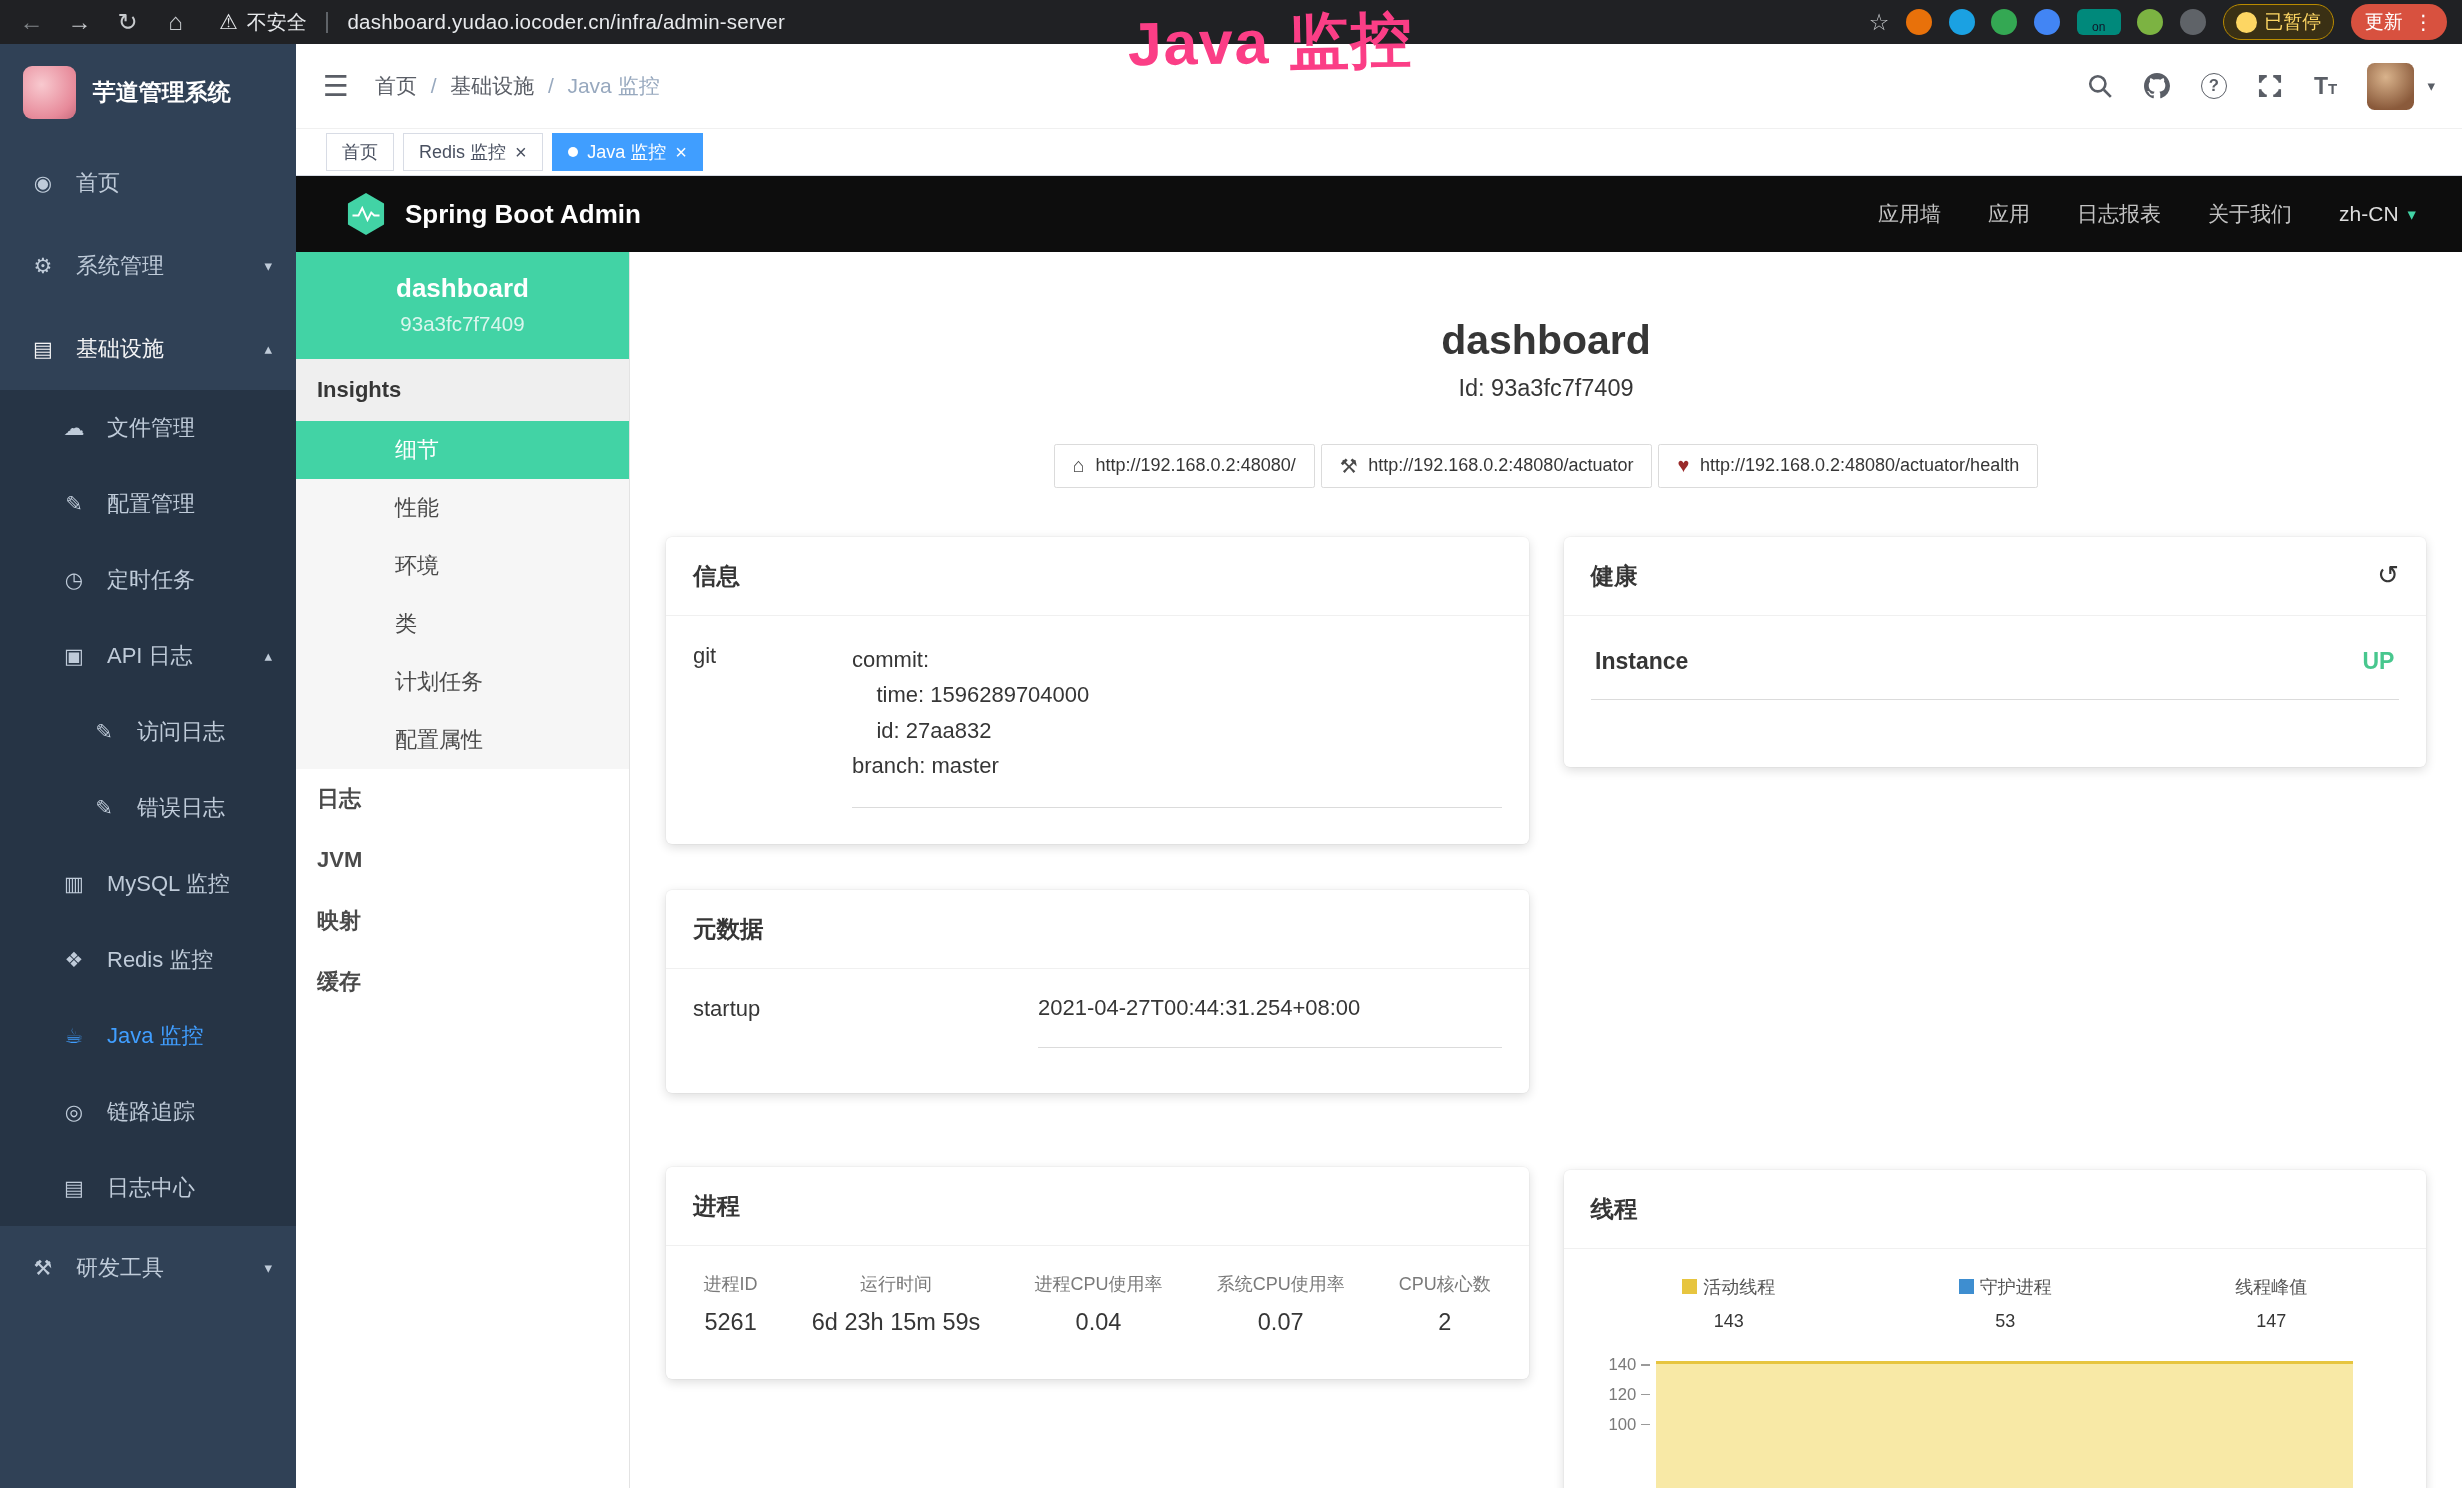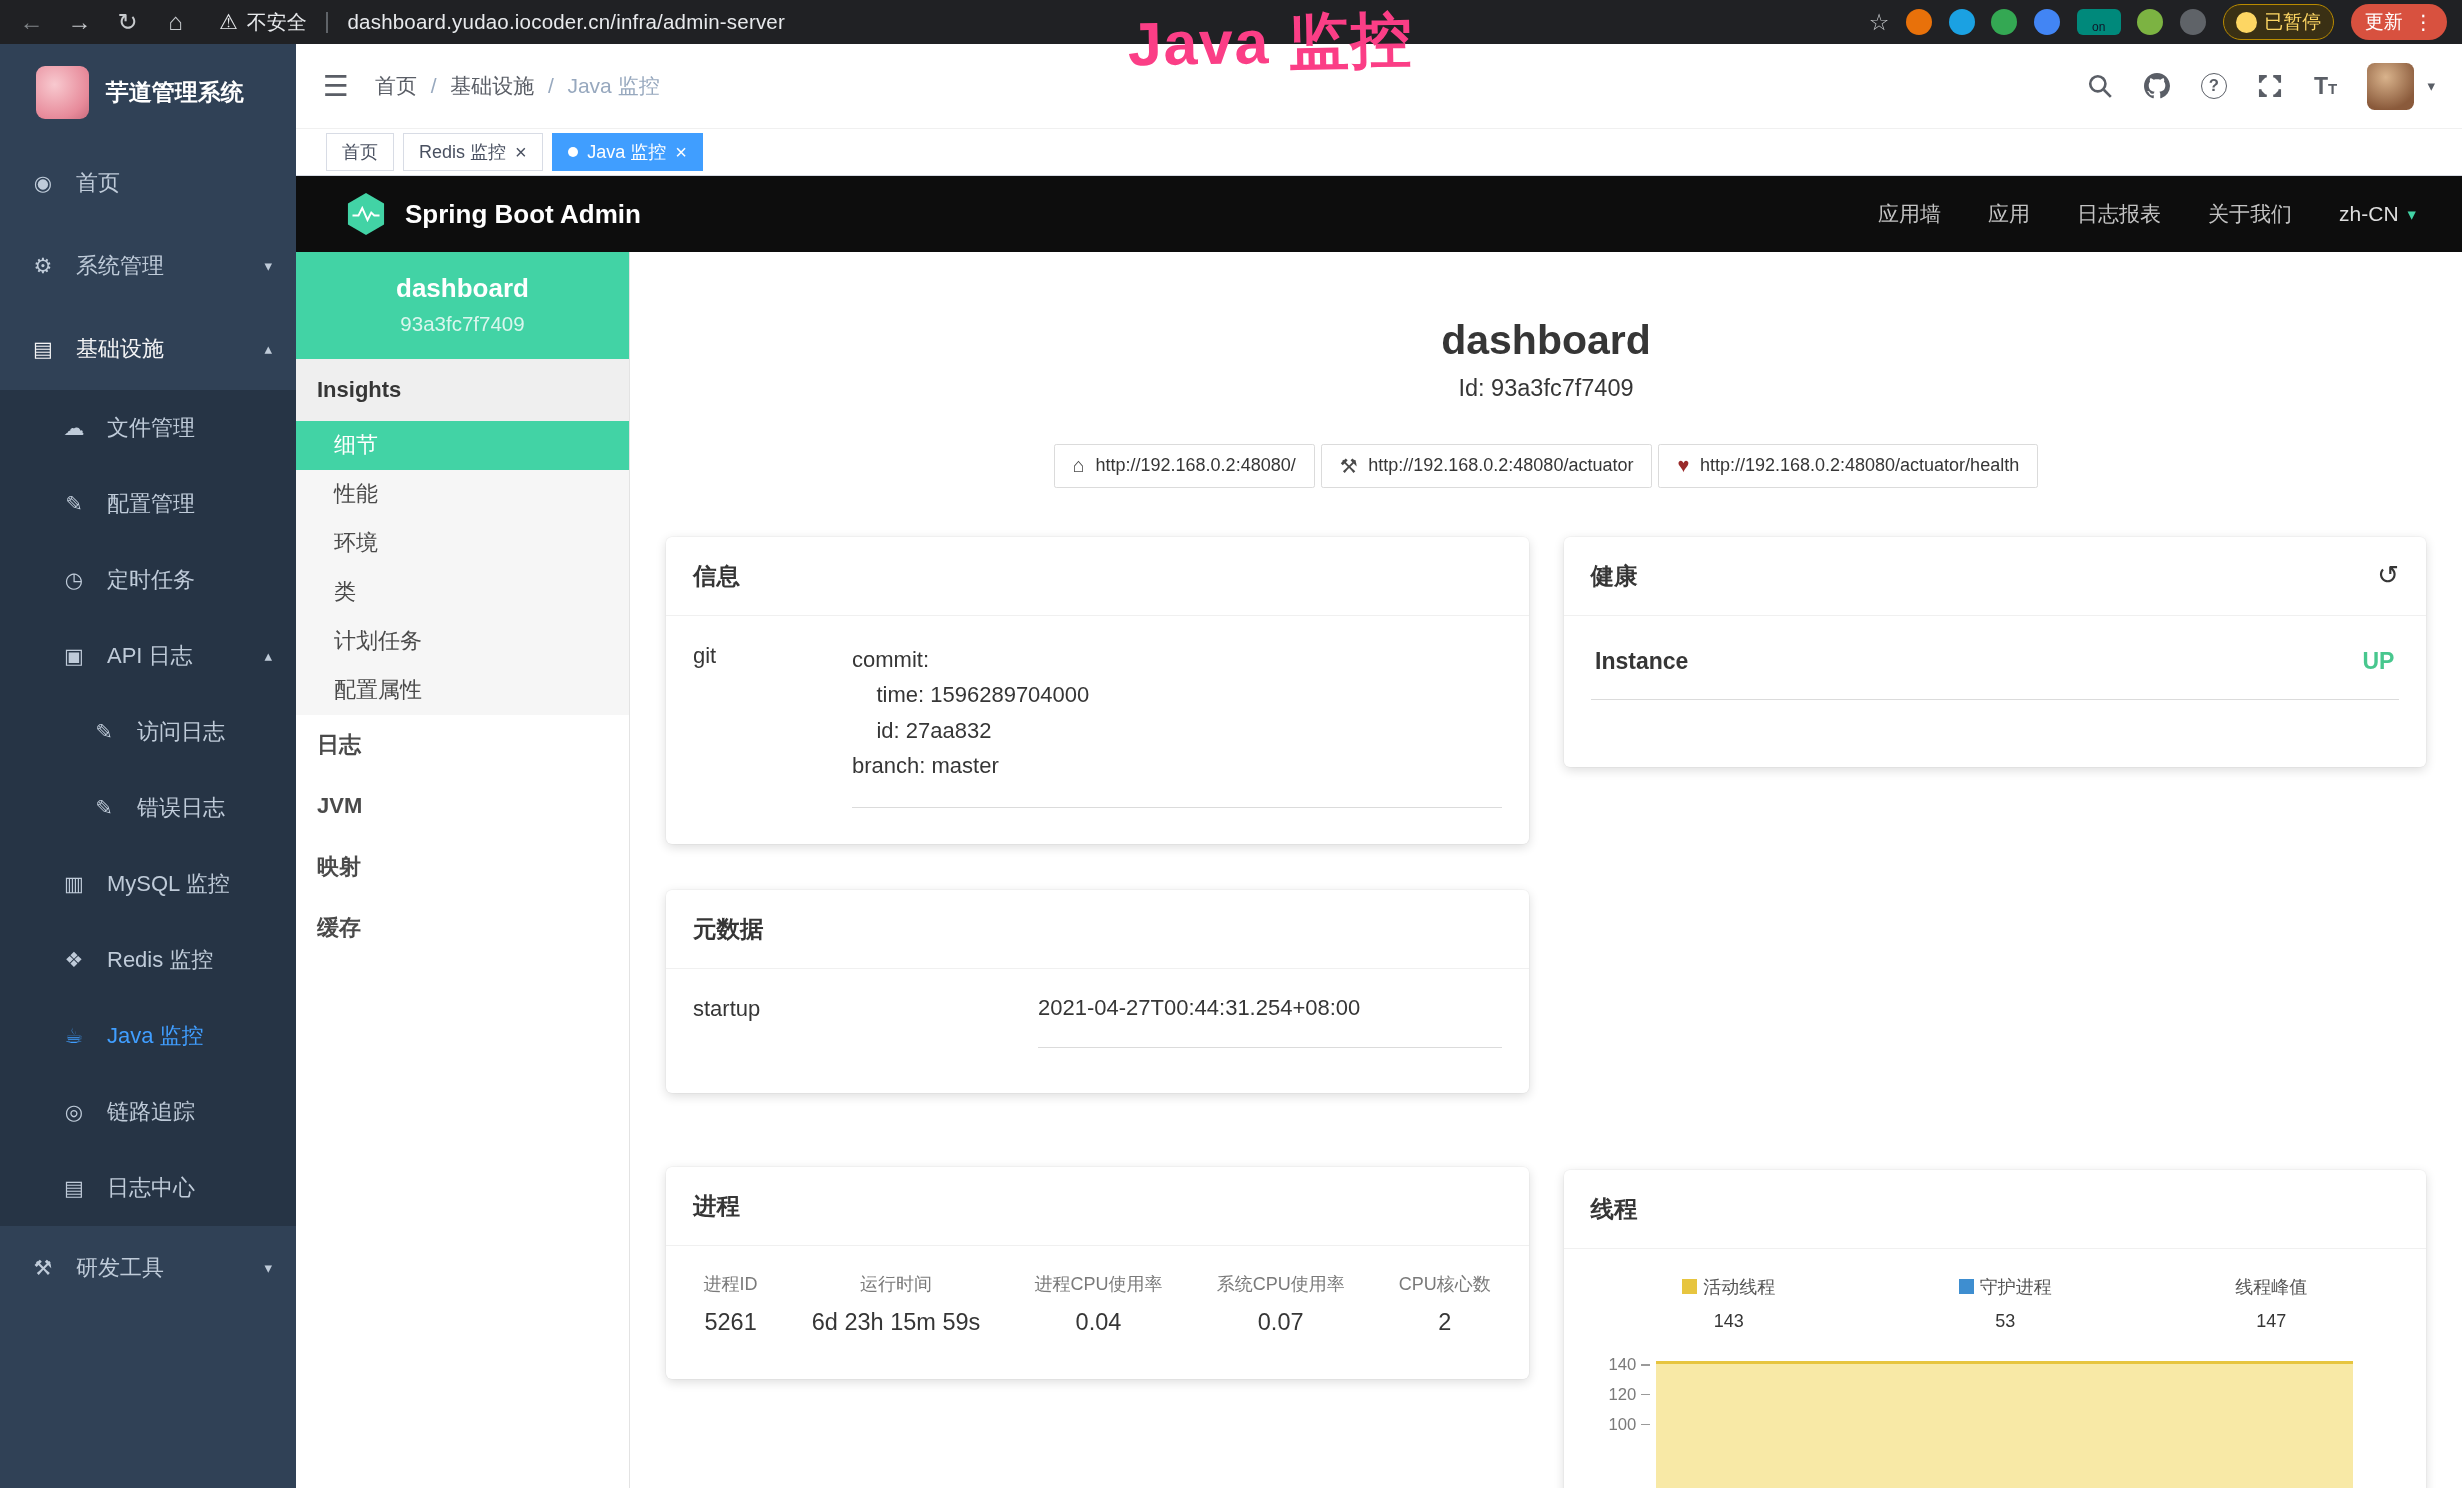--- a/index.html
+++ b/index.html
@@ -22,21 +22,21 @@
   .paused { display: flex; align-items: center; gap: 7.6px; border: 1.5px solid #b98a00; background: #3a3014; color: #fdd663; border-radius: 20px; padding: 3.8px 12px; font-size: 19px; }
   .smiley { width: 21px; height: 21px; border-radius: 50%; background: #fdd663; }
   .update-pill { display: flex; align-items: center; gap: 10.6px; background: #d8513f; color: #fff; border-radius: 20px; padding: 5.3px 13.7px; font-size: 19px; }
   .update-dots { font-size: 20px; color: #fff; }
 
   
   .app { display: flex; height: 1445px; }
 
   
   .sidebar { width: 296px; background: #304156; color: #bfcbd9; flex-shrink: 0; display: flex; flex-direction: column; }
-  .logo-row { display: flex; align-items: center; padding: 18px 36px; gap: 16.7px; height: 97px; }
+  .logo-row { display: flex; align-items: center; padding: 18px 23px; gap: 16.7px; height: 97px; }
   .logo-avatar { width: 53px; height: 53px; border-radius: 9px; background: radial-gradient(circle at 35% 35%, #f8c9cf, #e78a9a 70%, #c96b7d); flex-shrink: 0; }
   .logo-title { color: #fff; font-size: 23px; font-weight: bold; white-space: nowrap; }
   .s-item { display: flex; align-items: center; height: 83px; padding-left: 30px; gap: 20px; font-size: 22px; cursor: pointer; }
   .s-item.sub { height: 76px; background: #263445; padding-left: 61px; }
   .s-item.sub2 { padding-left: 91px; }
   .s-ic { width: 26px; font-size: 21px; text-align: center; flex-shrink: 0; }
   .s-lb { white-space: nowrap; }
   .s-ch { margin-left: auto; margin-right: 24px; font-size: 15px; color: #bfcbd9; }
   .s-item.active { color: #409eff; }
   .s-item.parent-open { color: #f4f4f5; }
@@ -80,21 +80,21 @@
   
   .content-row { flex: 1; display: flex; min-height: 0; overflow: hidden; background: #fff; }
 
   
   .sba-side { width: 334px; flex-shrink: 0; border-right: 0.8px solid #e3e3e3; display: flex; flex-direction: column; background: #fff; }
   .inst-block { background: #42d3a5; color: #fff; padding: 21px 15px 23px; text-align: center; }
   .inst-name { font-size: 26px; font-weight: 600; }
   .inst-id { font-size: 20.5px; color: rgba(255,255,255,.8); margin-top: 7.6px; }
   .menu-label { background: #efefef; padding: 18px 21px; font-size: 22px; font-weight: bold; color: #363636; }
   .insights-group { background: #f6f6f6; }
-  .m-item { height: 49px; display: flex; align-items: center; padding-left: 38px; font-size: 22px; color: #4a4a4a; cursor: pointer; }
+  .m-item { height: 58px; display: flex; align-items: center; padding-left: 99px; font-size: 22px; color: #4a4a4a; cursor: pointer; }
   .m-item.active { background: #42d3a5; color: #fff; }
   .m-item.top { background: #fff; padding-left: 21px; height: 61px; font-weight: bold; }
 
   
   .sba-main { flex: 1; min-width: 0; padding-top: 65px; overflow: hidden; background: #fff; }
   .d-title { text-align: center; font-size: 41px; font-weight: 600; color: #363636; }
   .d-id { text-align: center; font-size: 23.5px; color: #363636; margin-top: 10.6px; }
   .links { display: flex; justify-content: center; gap: 6px; margin-top: 42px; }
   .link-box { display: flex; align-items: center; gap: 10.6px; border: 0.8px solid #dbdbdb; border-radius: 2.3px; background: #fff; padding: 9px 18px; font-size: 18px; color: #363636; }
   .link-ic { font-size: 20px; color: #4a4a4a; }

